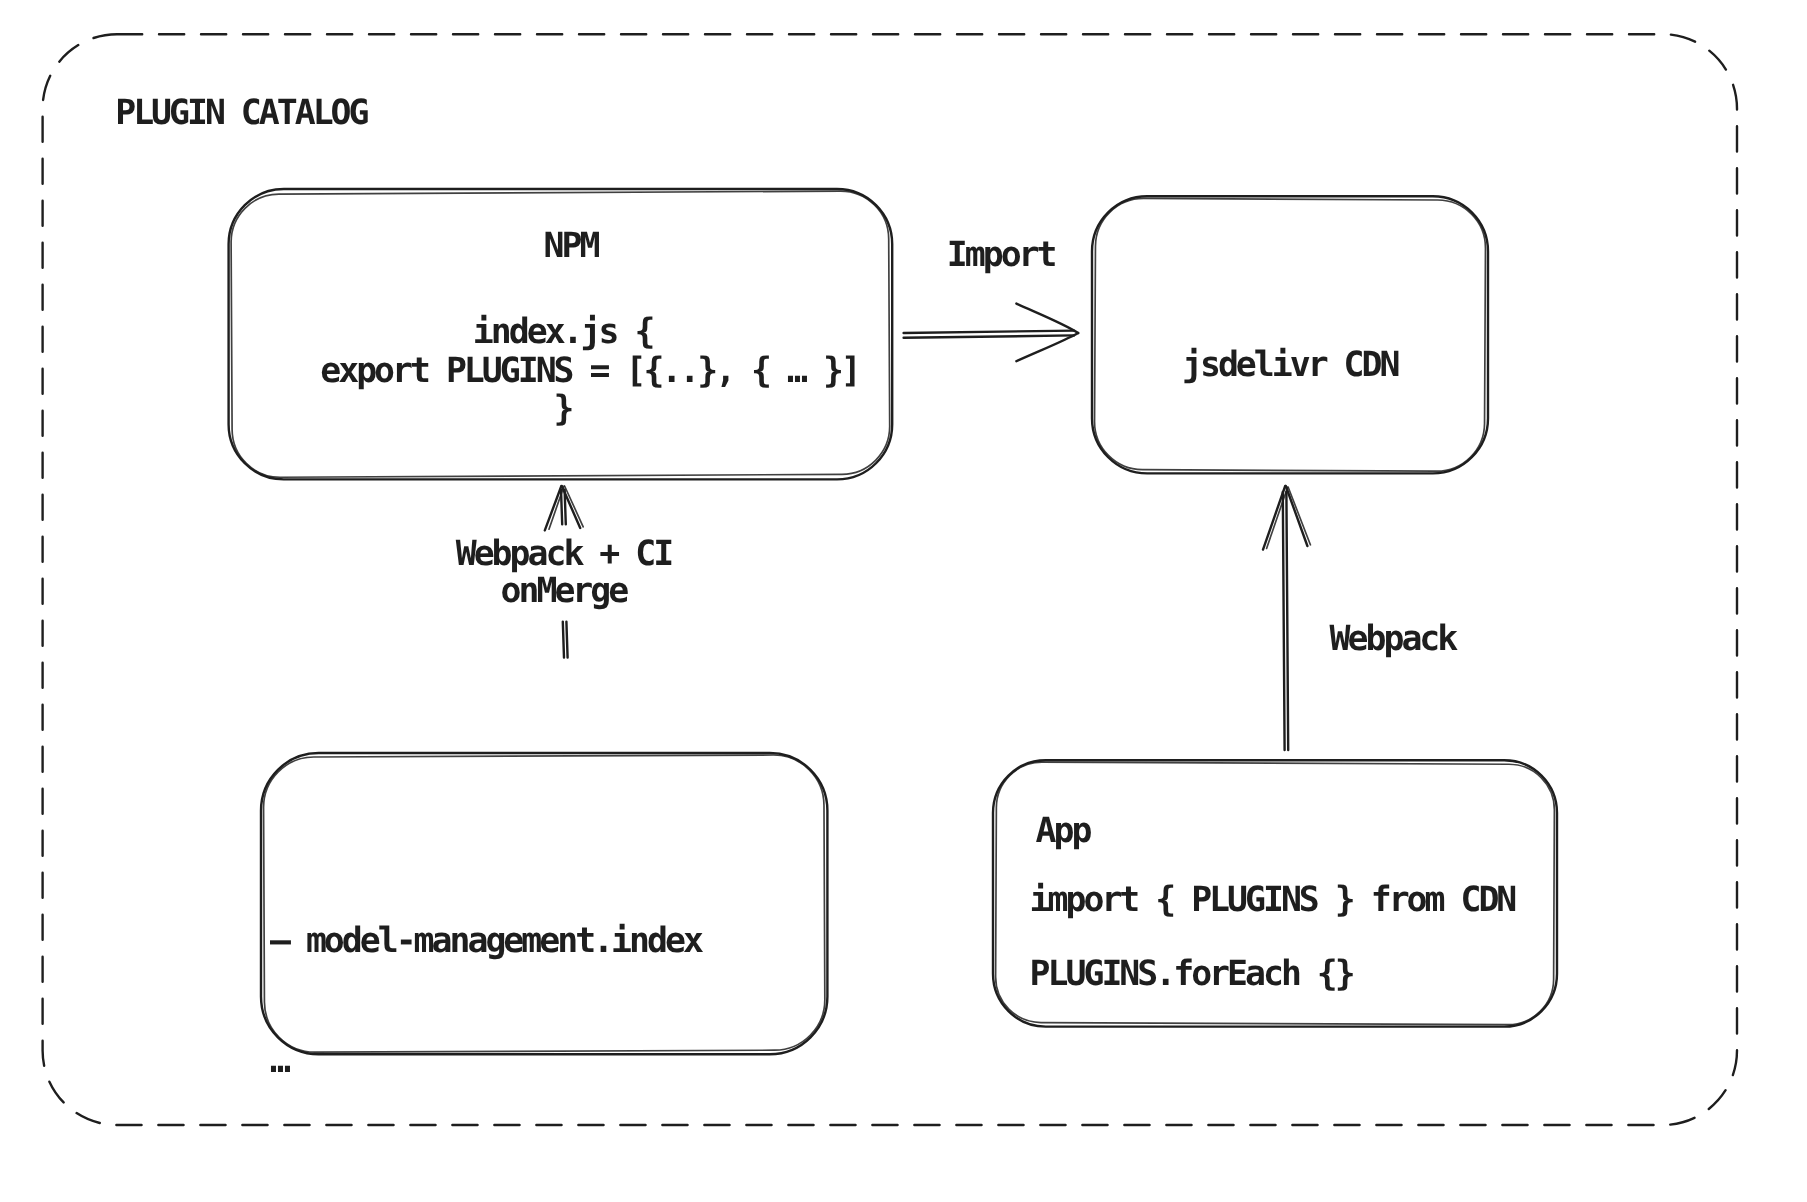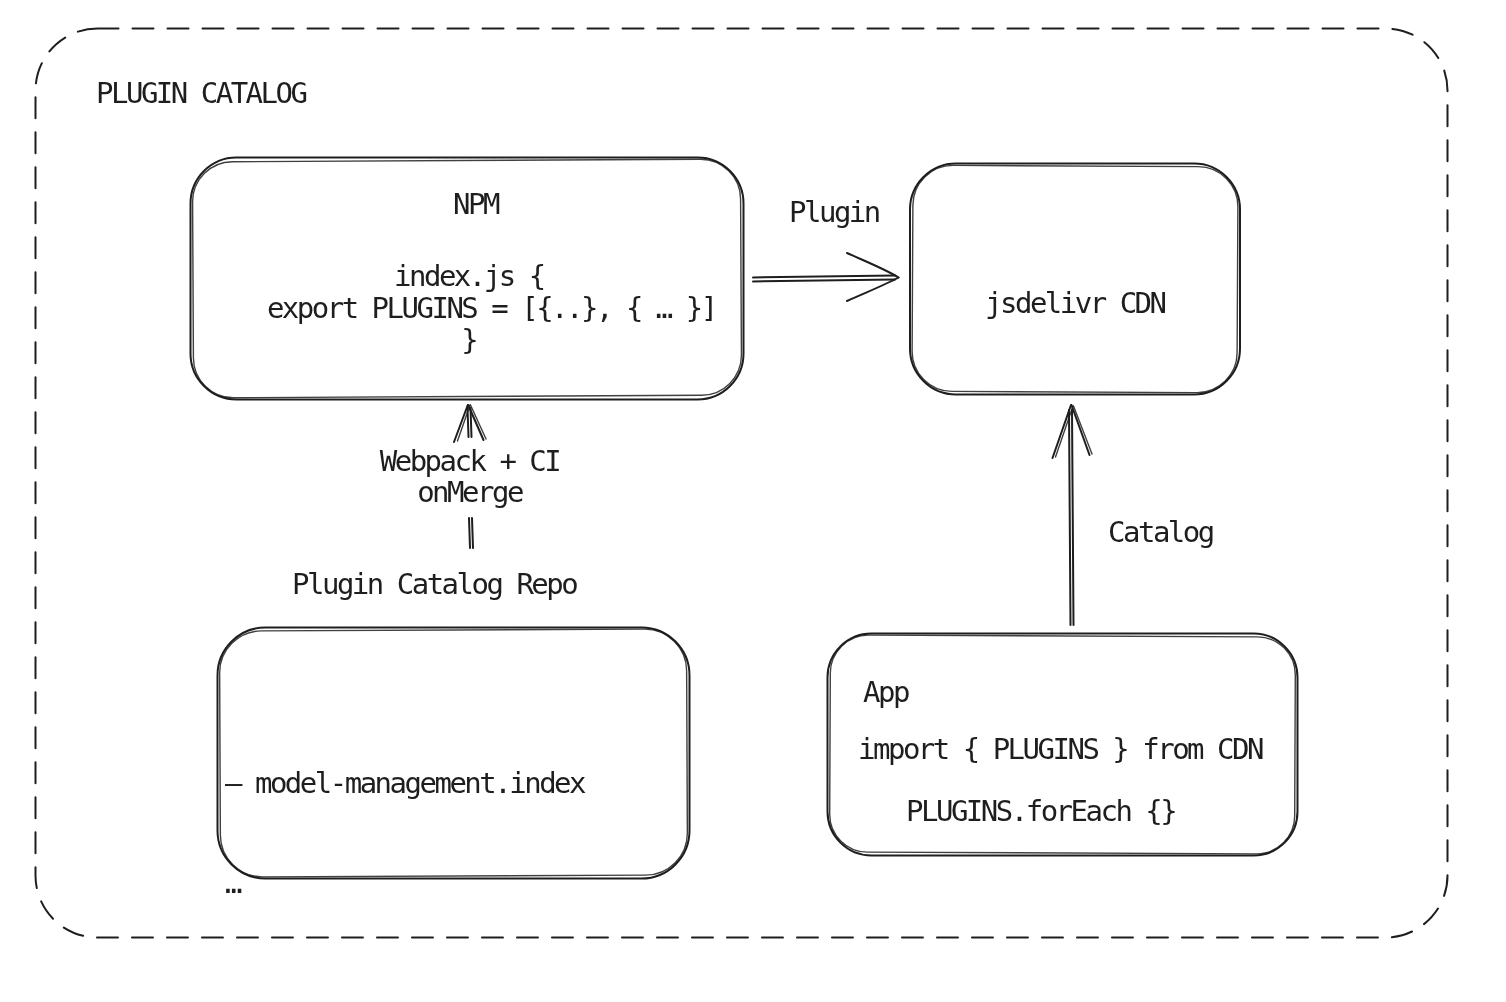--- a/index.html
+++ b/index.html
@@ -15,20 +15,21 @@
   }
   .shapes { position: absolute; left: 0; top: 0; width: 1506px; height: 1002px; }
   .ink { stroke: var(--stroke, #1e1e1e); fill: none; stroke-width: 2; stroke-linecap: round; stroke-linejoin: round; }
   .ink-thin { stroke-width: 1.4; opacity: 0.85; }
   .txt {
     position: absolute;
     font-size: 29px;
     line-height: 32px;
     letter-spacing: -2.5px;
     white-space: pre;
+    font-weight: bold;
   }
   .center { text-align: center; }
   .repo-files div { line-height: 36px; }
 </style>
 </head>
 <body>
 
 <div class="stage">
 
   <svg class="shapes" viewBox="0 0 1506 1002" aria-hidden="true">
@@ -84,35 +85,34 @@
   </svg>
 
   <div class="txt" style="left:96px; top:77px;">PLUGIN CATALOG</div>
 
   <div class="txt" style="left:433px; top:188px;margin-left:20px;">NPM</div>
 
   <div class="txt" style="left:222px; top:260px;text-align:center;">index.js {
    export PLUGINS = [{..}, { … }]
 }</div>
 
-  <div class="txt" style="left:789px; top:196px;">Plugin</div>
+  <div class="txt" style="left:789px; top:196px;">Import</div>
 
   <div class="txt" style="left:985px; top:260px;margin-top:27px;">jsdelivr CDN</div>
 
   <div class="txt center" style="left:352px; top:446px; width:235px; line-height:31px;">Webpack + CI
 onMerge</div>
 
-  <div class="txt" style="left:292px; top:568px;">Plugin Catalog Repo</div>
 
   <div class="txt repo-files" style="left:225px; top:701px;">
     <div>– model-management.index</div>
     <div>…</div>
   </div>
 
   <div class="txt" style="left:863px; top:676px;">App</div>
 
   <div class="txt" style="left:858px; top:733px;">import { PLUGINS } from CDN</div>
 
-  <div class="txt" style="left:906px; top:795px;">PLUGINS.forEach {}</div>
+  <div class="txt" style="left:858px; top:795px;">PLUGINS.forEach {}</div>
 
-  <div class="txt" style="left:1108px; top:516px;">Catalog</div>
+  <div class="txt" style="left:1108px; top:516px;">Webpack</div>
 
 </div>
 
 </body></html>

